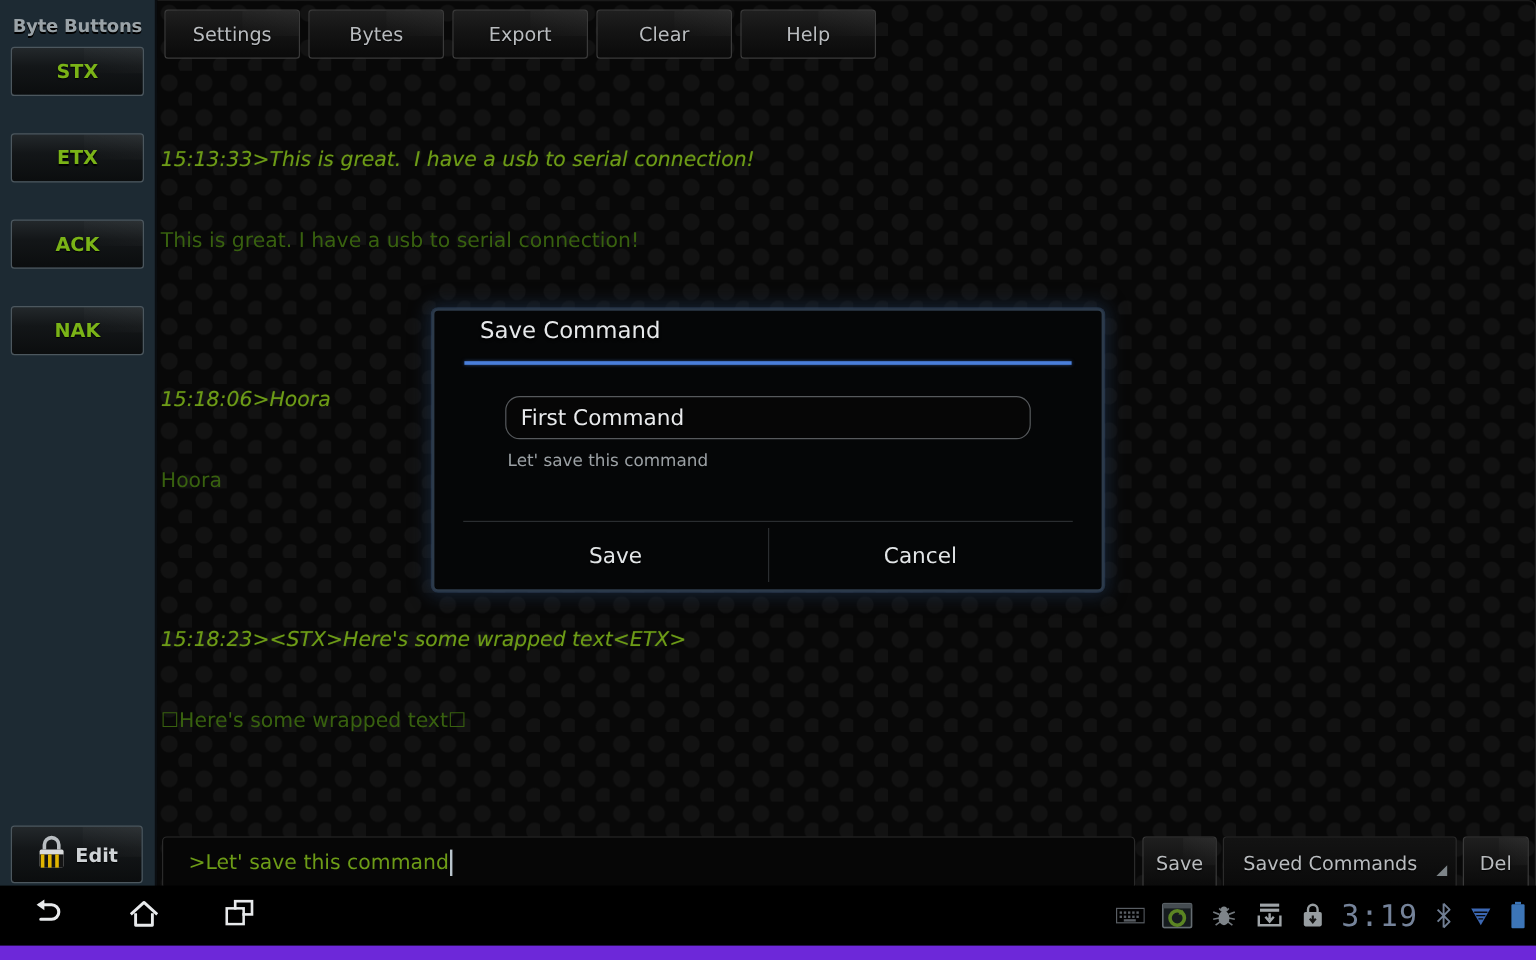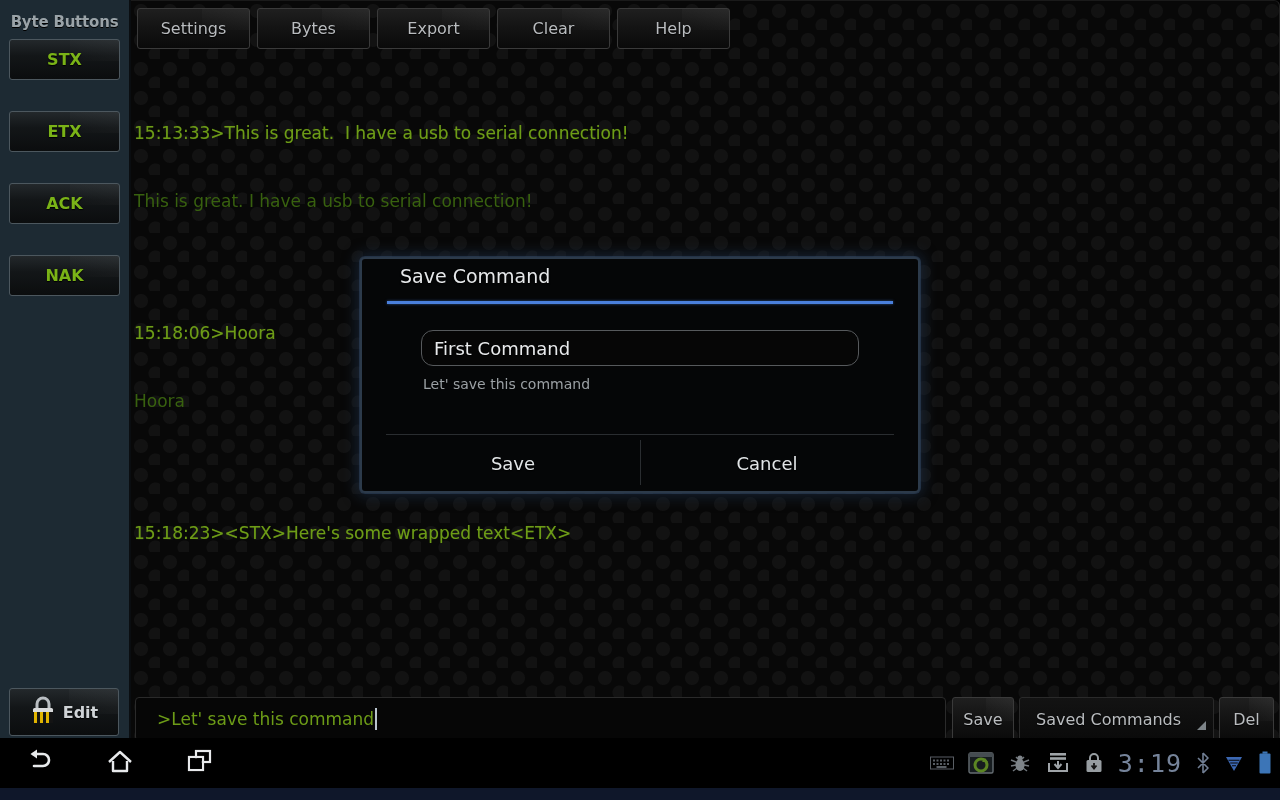--- a/index.html
+++ b/index.html
@@ -3,21 +3,21 @@
 <meta charset="utf-8">
 <style>
   * { box-sizing: border-box; margin: 0; padding: 0; }
   html, body {
     width: 1280px; height: 800px;
     background: #000;
     font-family: "DejaVu Sans", "Liberation Sans", sans-serif;
     overflow: hidden;
   }
 
-  #screen { position: relative; width: 1280px; height: 800px; background: #0f172a; }
+  #screen { position: relative; width: 1280px; height: 800px; background: #6d28d9; }
 
   
   #app {
     position: absolute; left: 0; top: 0; width: 1280px; height: 750px;
     background: #000;
     display: flex;
   }
 
   
   #sidebar {
@@ -125,21 +125,21 @@
   }
 
   
   #terminal {
     position: absolute; left: 0; top: 58px; right: 0; bottom: 58px;
     padding: 18px 0 0 3px;
     font-size: 17px;
     line-height: 22.5px;
     white-space: pre;
   }
-  .tx-line { color: #6d9c17; text-shadow: 0 0 1px rgba(109,156,23,0.4); }
+  .tx-line { color: #6d9c17; text-shadow: 0 0 1px rgba(109,156,23,0.4); font-style: italic; }
   .rx-line { color: #38610f; }
   .blank-line { height: 20px; }
 
   
   #bottombar {
     position: absolute; left: 0; right: 0; bottom: 0;
     height: 57px;
     display: flex; align-items: center;
     padding: 0 5px 5px 4px;
   }
@@ -353,20 +353,21 @@
       </div>
 
       <div id="terminal">
         <div class="tx-line">15:13:33&gt;This is great.  I have a usb to serial connection!</div>
         <div class="rx-line">This is great. I have a usb to serial connection!</div>
         <div class="blank-line"></div>
         <div class="tx-line">15:18:06&gt;Hoora</div>
         <div class="rx-line">Hoora</div>
         <div class="blank-line"></div>
         <div class="tx-line">15:18:23&gt;&lt;STX&gt;Here's some wrapped text&lt;ETX&gt;</div>
+        <div class="rx-line">☐Here's some wrapped text☐</div>
       </div>
 
       <div id="bottombar">
         <div id="cmd-input">
           <span>&gt;Let' save this command</span>
             <span class="caret"></span>
         </div>
         <div class="small-btn" id="save-cmd-btn">
           <span>Save</span>
         </div>

